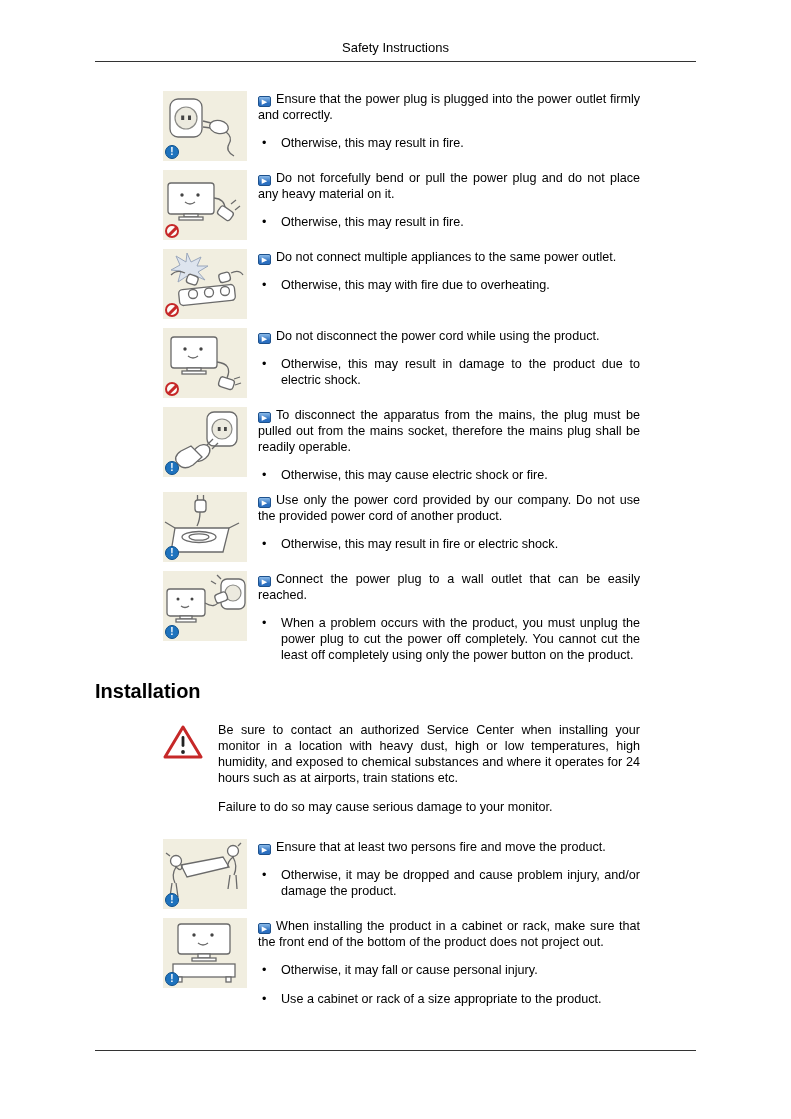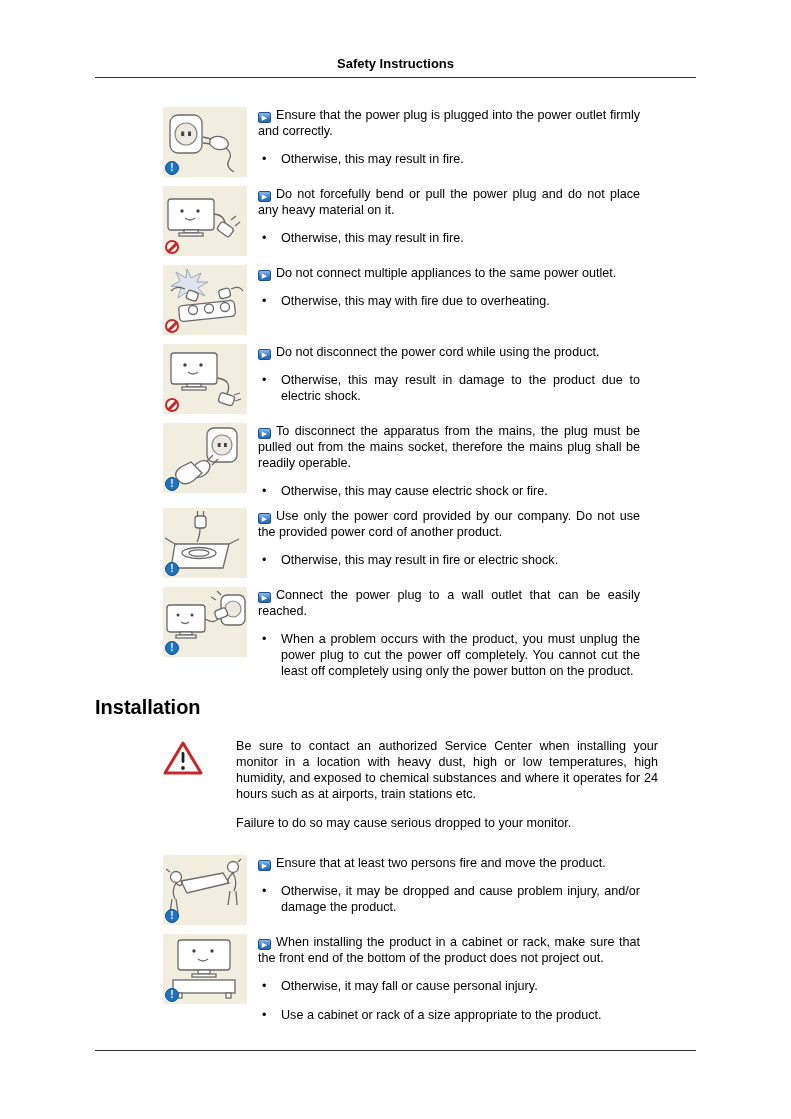--- a/index.html
+++ b/index.html
@@ -1,21 +1,21 @@
 <!DOCTYPE html>
 <html><head>
 <meta charset="utf-8">
 <style>
   * { margin:0; padding:0; box-sizing:border-box; }
   html, body { width:791px; }
   body {
     width:791px; height:1119px; background:#ffffff; color:#000;
     font-family:"Liberation Sans", sans-serif; position:relative; overflow:hidden;
   }
-  .header { padding-top:56px;font-weight:bold; }
+  .header { padding-top:40px; }
   .header-title { text-align:center; font-size:13px; margin:0 95px; }
   .rule { border-top:1px solid #333; margin:0 95px; }
   .header .rule { margin-top:6px; }
   .content { padding:29px 95px 0 95px; }
   .items { padding-left:68px; }
   .item { display:flex; align-items:flex-start; margin-bottom:9px; min-height:70px; }
   .illus {
     width:84px; min-width:84px; height:70px; background:#f1eee0;
     position:relative; margin-right:11px;
   }
@@ -42,21 +42,21 @@
     background:linear-gradient(180deg,#8cbbe9 0%, #2b6fc0 70%);
     border:1px solid #1d518d; color:#fff; font-size:7px; line-height:9px;
     text-align:center; vertical-align:-1px; margin-right:5px;
   }
   .bullets { margin-top:12px; }
   .bullet { display:flex; margin-left:4px; }
   .bullet + .bullet { margin-top:13px; }
   .bullet .dot { width:19px; min-width:19px; font-size:12.6px; }
   .bullet .btext { flex:1; text-align:justify; }
   .section-heading { font-size:20px; font-weight:bold; margin:17px 0 19px 0; }
-  .warning-row { display:flex; align-items:flex-start; margin-bottom:24px;gap:18px; }
+  .warning-row { display:flex; align-items:flex-start; margin-bottom:24px; }
   .warning-icon-col { width:55px; min-width:55px; padding-top:2px; }
   .warning-text { width:422px; font-size:12.6px; line-height:16px; }
   .warning-text p { text-align:justify; }
   .warning-text p + p { margin-top:13px; }
   .footer-rule { position:absolute; left:95px; right:95px; top:1050px; border-top:1px solid #333; }
   .ln { stroke:#6a6a6a; stroke-width:1.3; fill:none; }
   .shp { stroke:#6a6a6a; stroke-width:1.3; fill:#ffffff; }
 </style>
 </head>
 <body>
@@ -262,21 +262,21 @@
     <div class="warning-row">
       <div class="warning-icon-col">
         <svg width="40" height="37" viewBox="0 0 40 37">
           <path d="M20 3 L38 33 L2 33 Z" fill="#ffffff" stroke="#c62828" stroke-width="3" stroke-linejoin="round"></path>
           <rect x="18.6" y="12" width="2.8" height="11" rx="1.4" fill="#222"></rect>
           <circle cx="20" cy="28" r="1.9" fill="#222"></circle>
         </svg>
       </div>
       <div class="warning-text">
         <p>Be sure to contact an authorized Service Center when installing your monitor in a location with heavy dust, high or low temperatures, high humidity, and exposed to chemical substances and where it operates for 24 hours such as at airports, train stations etc.</p>
-        <p>Failure to do so may cause serious dropped to your monitor.</p>
+        <p>Failure to do so may cause serious damage to your monitor.</p>
       </div>
     </div>
 
     <div class="item">
       <div class="illus">
         <svg width="84" height="70" viewBox="0 0 84 70">
           <polygon class="shp" points="18,26 60,18 66,28 24,38"></polygon>
           <circle class="shp" cx="13" cy="22" r="5.5"></circle>
           <path class="ln" d="M13 28 q-5 8 -1 16 m1 -16 q6 6 6 -2"></path>
           <path class="ln" d="M9 44 l-2 14 m6 -14 l2 14"></path>

